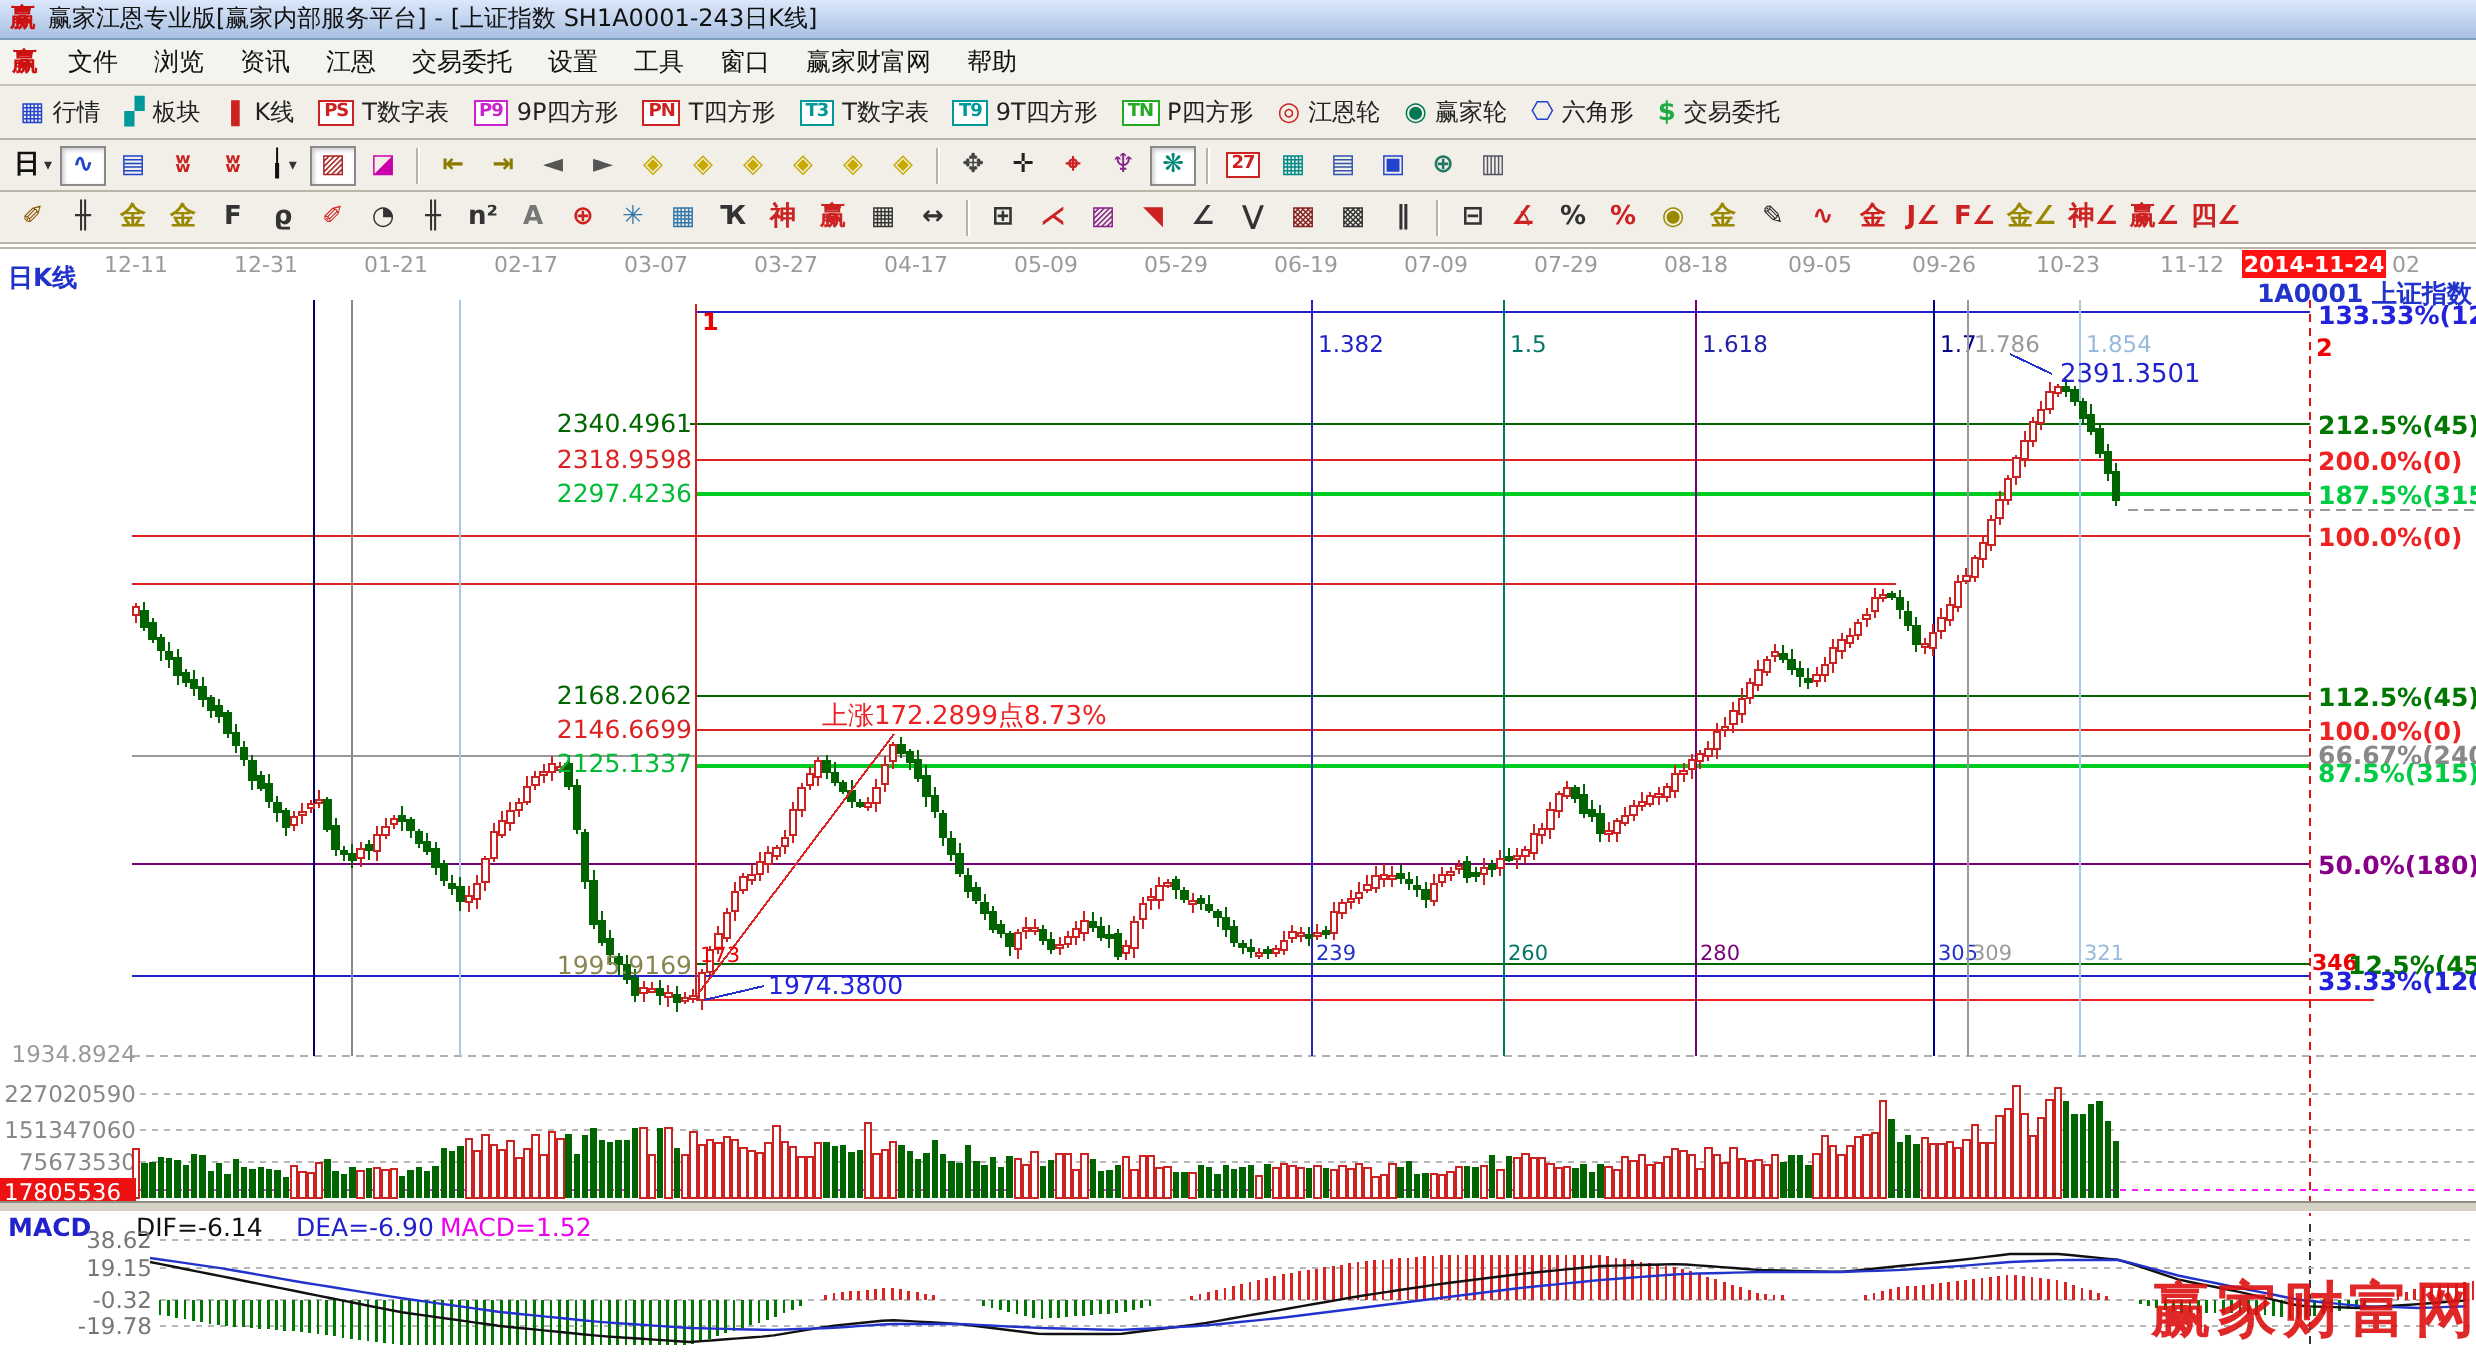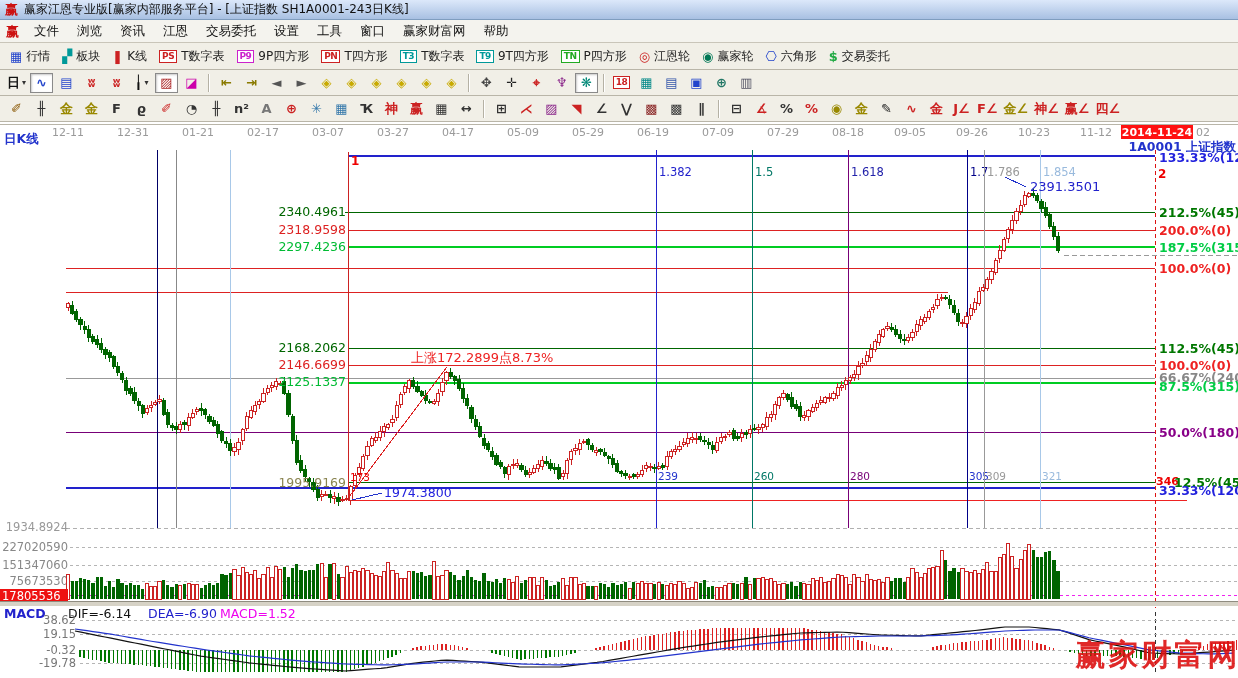--- a/index.html
+++ b/index.html
@@ -174,21 +174,21 @@
         <span class="icon-glyph" style="color: rgb(204, 34, 34);">⌖</span>
       </span>
       <span class="tb-icon">
         <span class="icon-glyph" style="color: rgb(136, 34, 136);">♆</span>
       </span>
       <span class="tb-icon selected">
         <span class="icon-glyph" style="color: rgb(0, 136, 119);">❋</span>
       </span>
       <span class="tb-sep"></span>
       <span class="tb-icon">
-        <span class="badge" style="color: rgb(204, 34, 34); border-color: rgb(204, 34, 34);">18</span>
+        <span class="badge" style="color: rgb(204, 34, 34); border-color: rgb(204, 34, 34);">27</span>
       </span>
       <span class="tb-icon">
         <span class="icon-glyph" style="color: rgb(0, 136, 136);">▦</span>
       </span>
       <span class="tb-icon">
         <span class="icon-glyph" style="color: rgb(51, 85, 170);">▤</span>
       </span>
       <span class="tb-icon">
         <span class="icon-glyph" style="color: rgb(34, 68, 204);">▣</span>
       </span>

